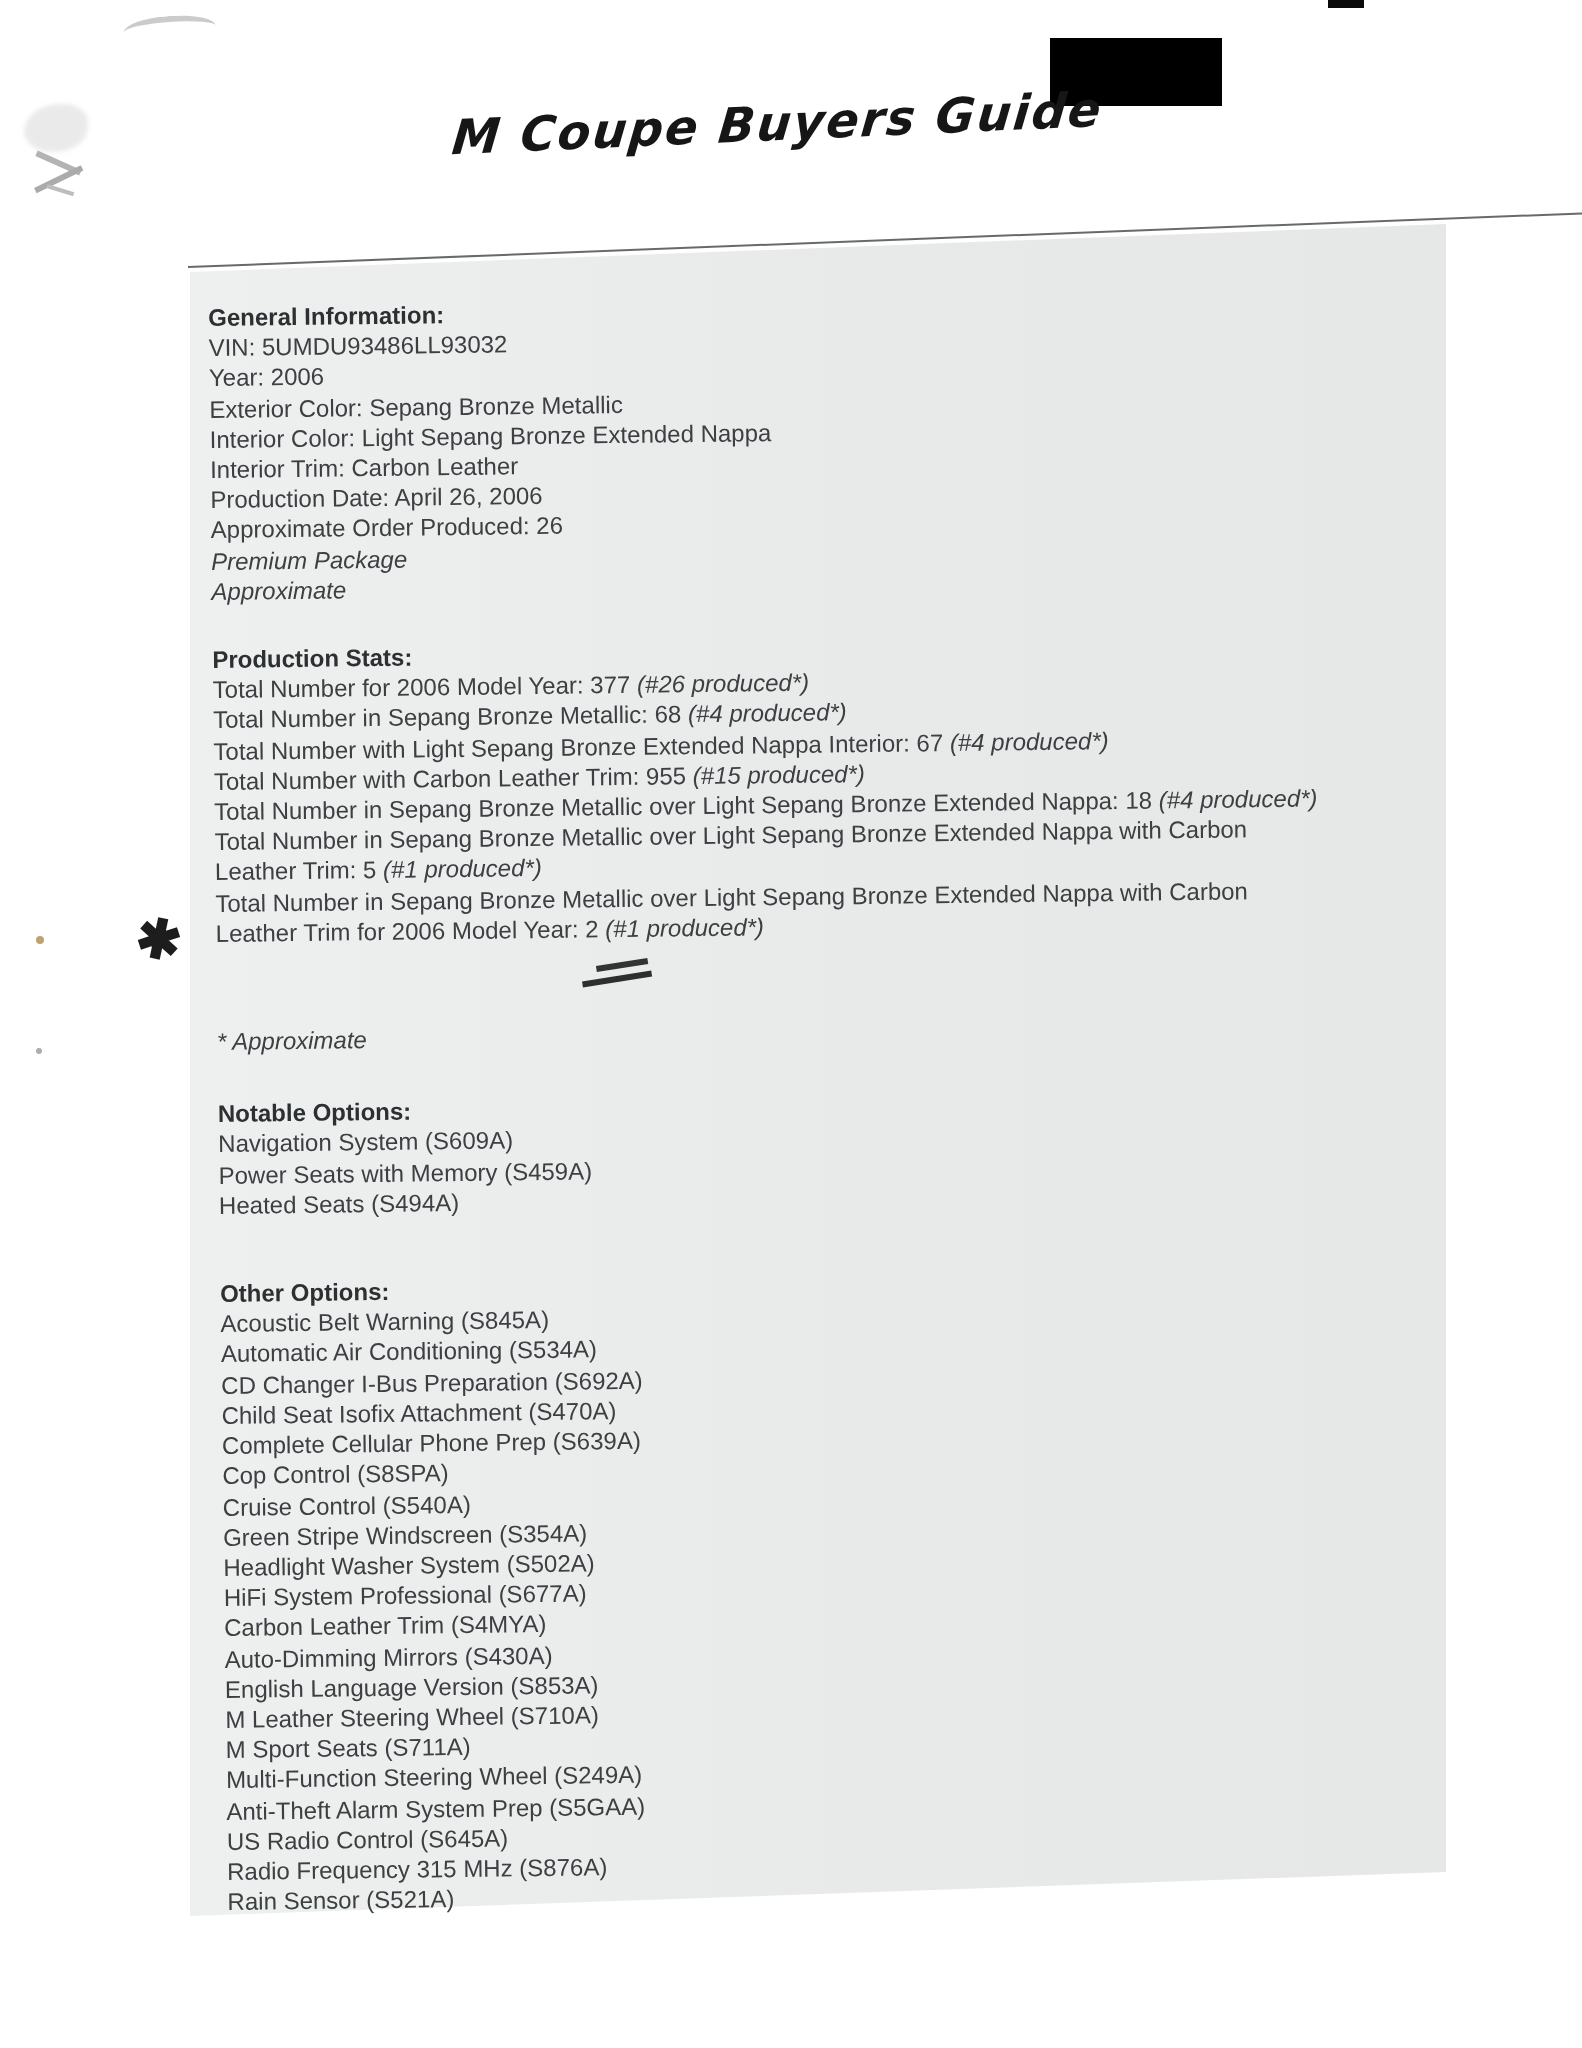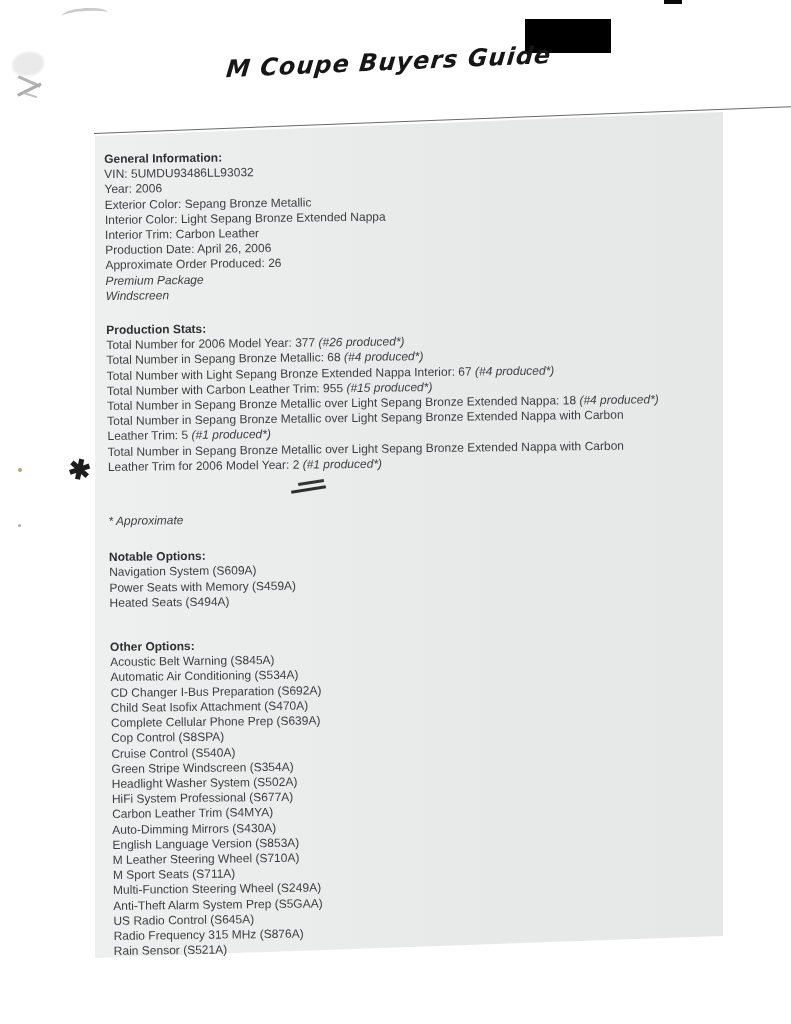--- a/index.html
+++ b/index.html
@@ -103,21 +103,21 @@
   <div class="sec-general">
     <div class="heading line">General Information:</div>
     <div class="line">VIN: 5UMDU93486LL93032</div>
     <div class="line">Year: 2006</div>
     <div class="line">Exterior Color: Sepang Bronze Metallic</div>
     <div class="line">Interior Color: Light Sepang Bronze Extended Nappa</div>
     <div class="line">Interior Trim: Carbon Leather</div>
     <div class="line">Production Date: April 26, 2006</div>
     <div class="line">Approximate Order Produced: 26</div>
     <div class="line"><i>Premium Package</i></div>
-    <div class="line"><i>Windscreen</i></div>
+    <div class="line"><i>Approximate</i></div>
   </div>
 
   <div class="sec-stats">
     <div class="heading line">Production Stats:</div>
     <div class="line"><span>Total Number for 2006 Model Year: 377 </span><i>(#26 produced*)</i></div>
     <div class="line"><span>Total Number in Sepang Bronze Metallic: 68 </span><i>(#4 produced*)</i></div>
     <div class="line"><span>Total Number with Light Sepang Bronze Extended Nappa Interior: 67 </span><i>(#4 produced*)</i></div>
     <div class="line"><span>Total Number with Carbon Leather Trim: 955 </span><i>(#15 produced*)</i></div>
     <div class="line"><span>Total Number in Sepang Bronze Metallic over Light Sepang Bronze Extended Nappa: 18 </span><i>(#4 produced*)</i></div>
     <div class="line"><span>Total Number in Sepang Bronze Metallic over Light Sepang Bronze Extended Nappa with Carbon</span><i></i></div>

